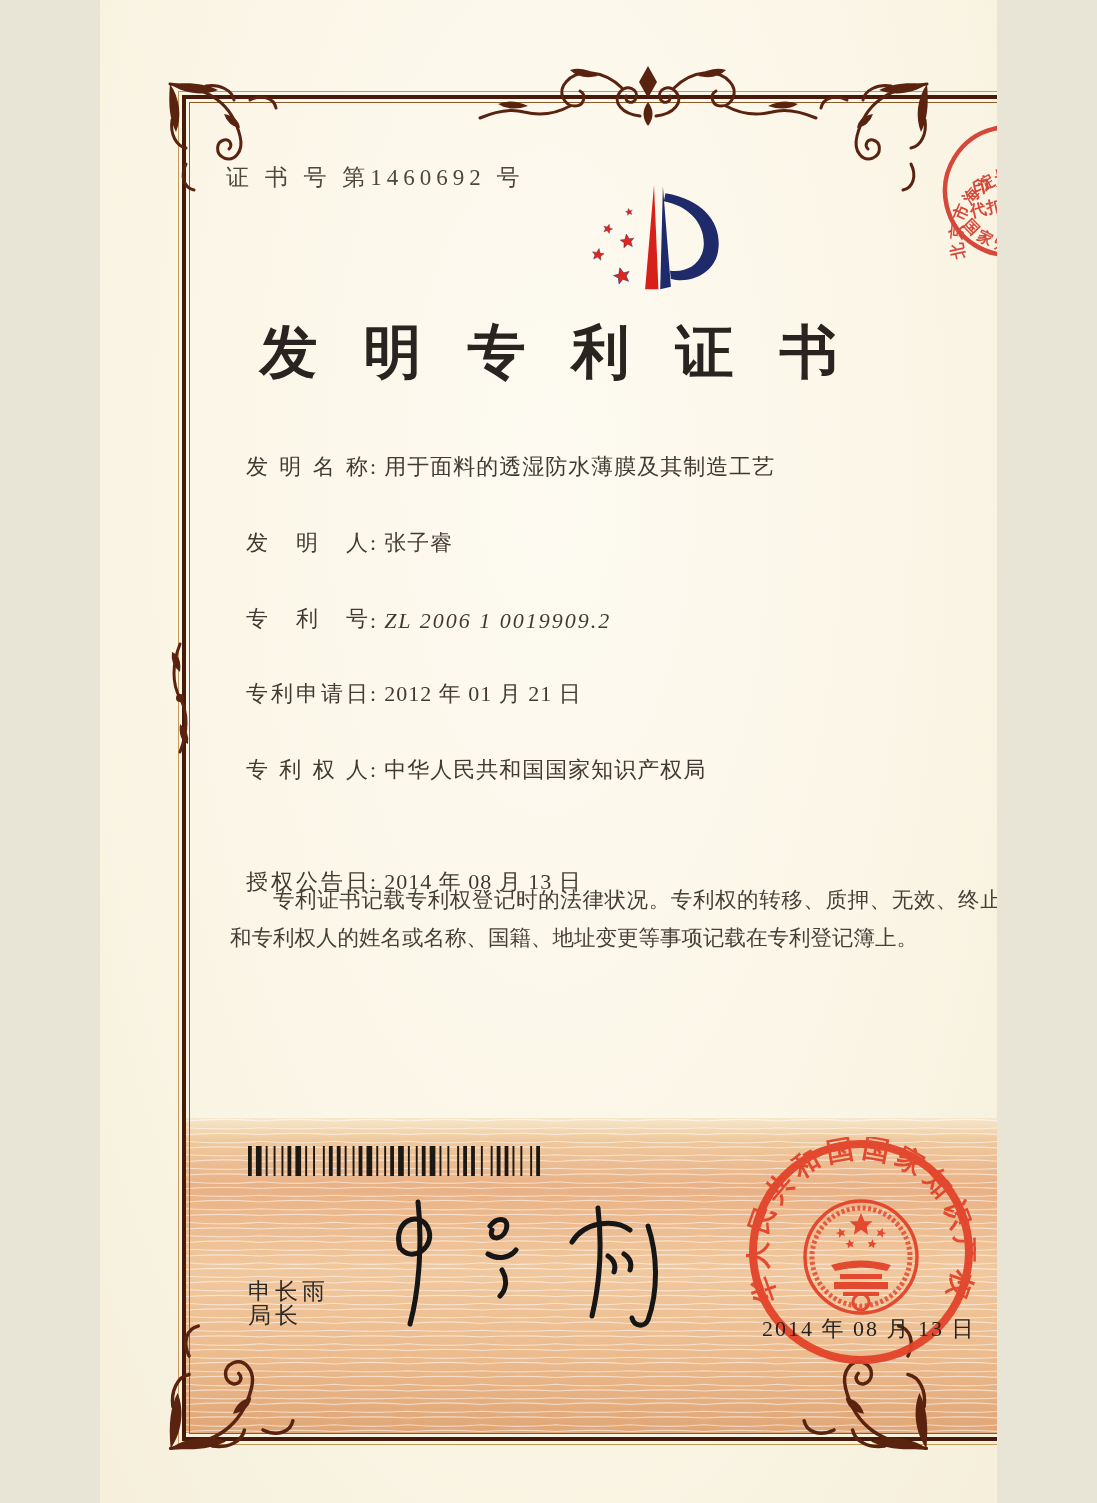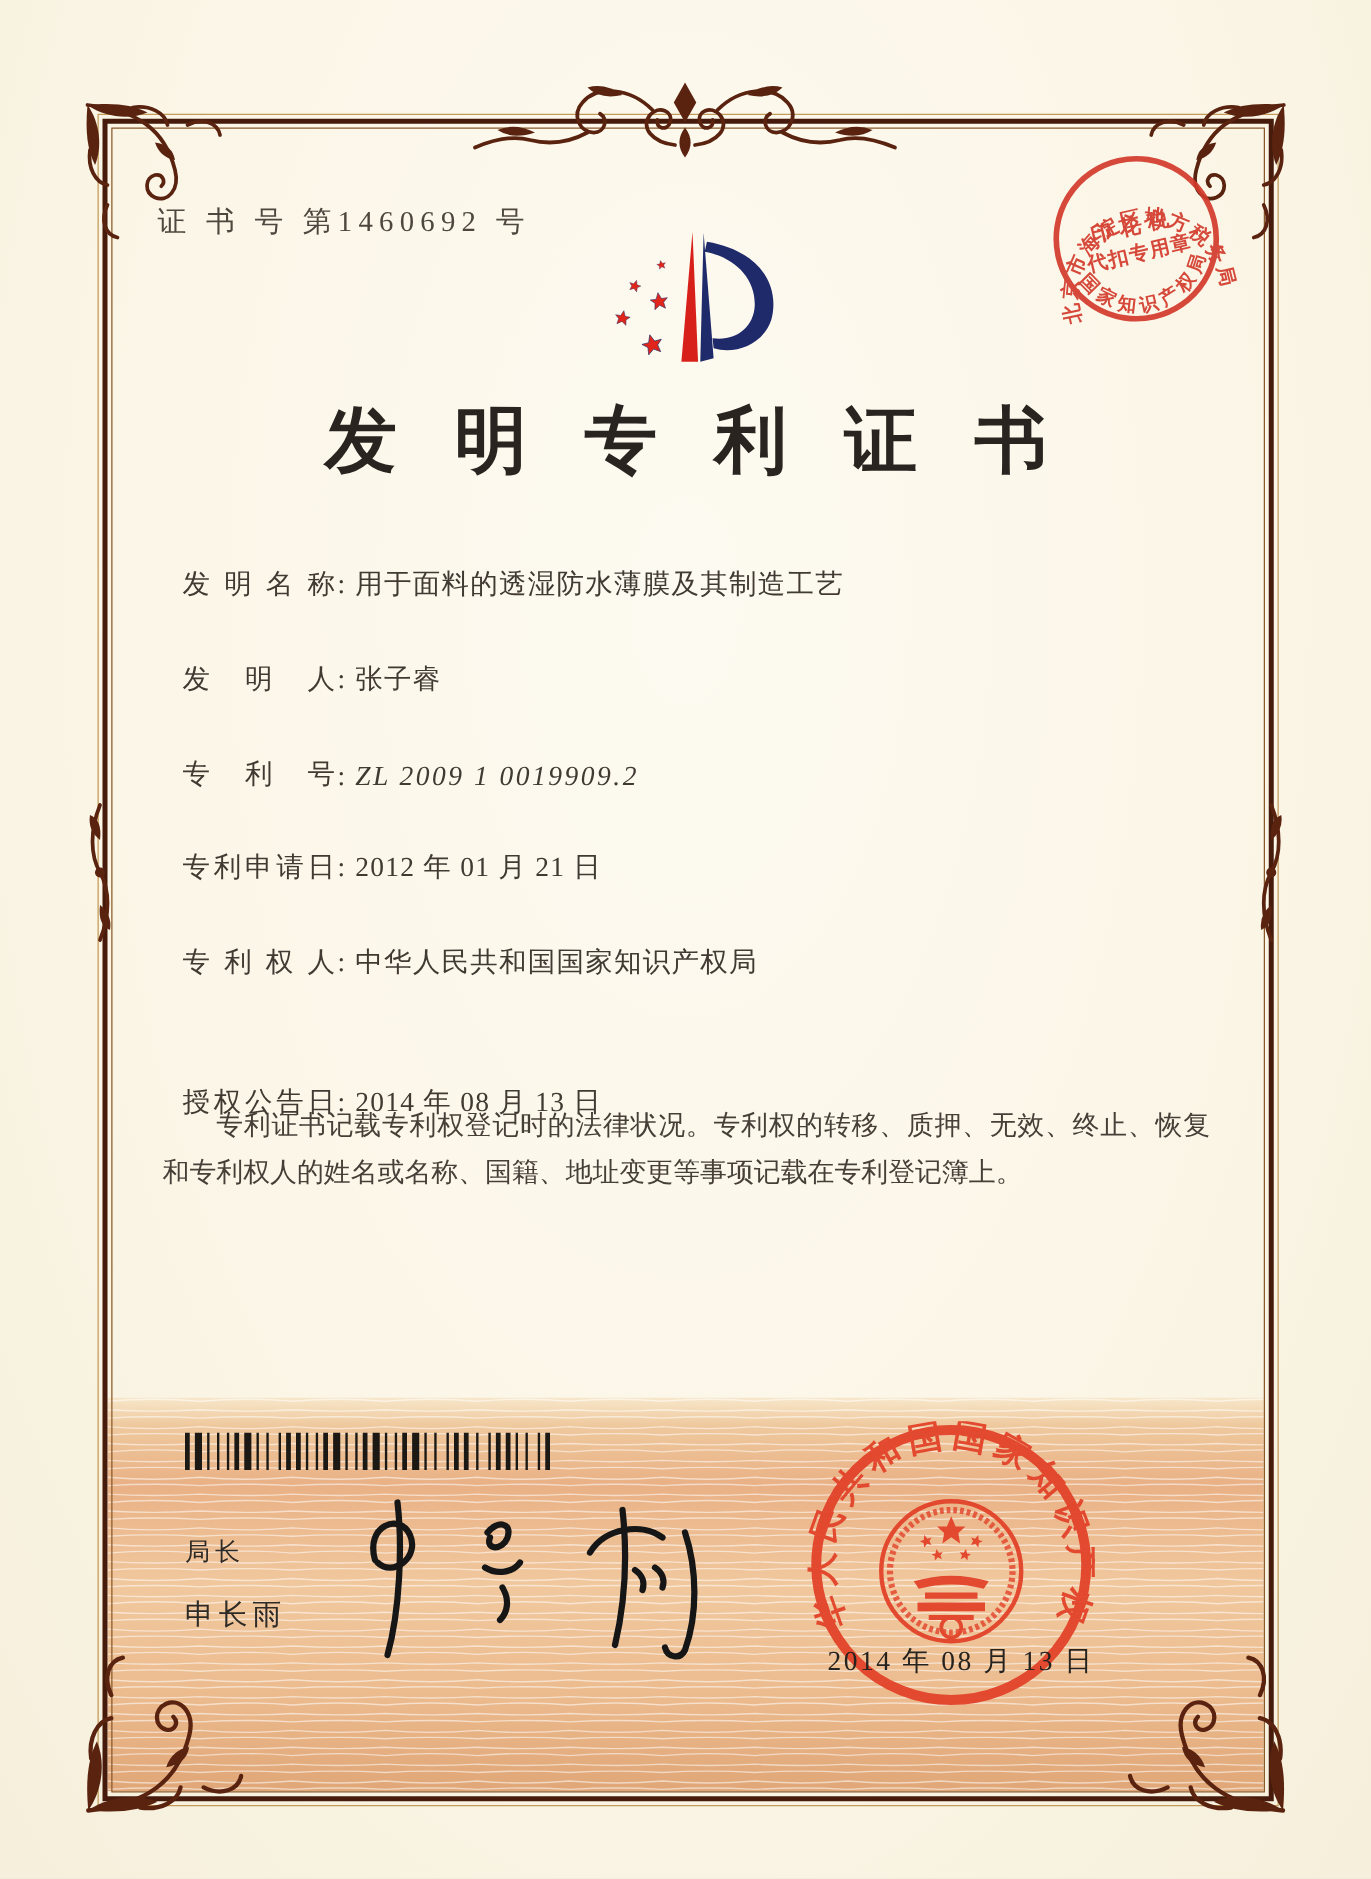--- a/index.html
+++ b/index.html
@@ -1,17 +1,17 @@
 <!DOCTYPE html>
 <html><head>
 <meta charset="utf-8">
 <style>
   html,body{margin:0;padding:0;background:#e9e5d6;}
   .page{
-    position:relative;width:1097px;height:1503px;margin:0 auto;overflow:hidden;
+    position:relative;width:897px;height:1503px;margin:0 auto;overflow:hidden;
     background:radial-gradient(ellipse at 50% 32%, #fdfaf1 0%, #fbf6e7 55%, #f5efdb 100%);
     font-family:"Liberation Serif","DejaVu Serif",serif;color:#3e3832;
   }
   
   .frame{position:absolute;left:82px;top:95px;width:929px;height:1338px;border:4px solid #471b0b;}
   .frame::before{content:'';position:absolute;inset:-8px;border:1px solid #c39a58;}
   .frame::after{content:'';position:absolute;inset:3px;border:1px solid #8a5a2a;}
   .orn{position:absolute;pointer-events:none;}
   .orn.tl{left:66px;top:80px;}
   .orn.tr{right:66px;top:80px;transform:scaleX(-1);}
@@ -33,21 +33,21 @@
   .flabel{display:inline-block;width:122px;text-align:justify;text-align-last:justify;vertical-align:bottom;}
   .colon{display:inline-block;margin:0 8px 0 2px;}
   .fvalue{letter-spacing:1px;}
   .fvalue.italic{font-style:italic;letter-spacing:2px;}
   
   .body-text{position:absolute;left:130px;top:882px;width:838px;font-size:21.5px;line-height:37.5px;color:#453f38;text-align:justify;}
   .body-text p{margin:0;text-indent:2em;}
   
   .band{position:absolute;left:86px;top:1118px;width:925px;height:315px;}
   .barcode{position:absolute;left:148px;top:1146px;}
-  .director-label{position:absolute;left:148px;top:1228px;font-size:20px;color:#2e2a25;letter-spacing:4px;font-family:"Liberation Sans","DejaVu Sans",sans-serif;text-align:center;}
+  .director-label{position:absolute;left:148px;top:1300px;font-size:23px;color:#2e2a25;letter-spacing:4px;font-family:"Liberation Sans","DejaVu Sans",sans-serif;text-align:center;}
   .director-name{position:absolute;left:148px;top:1276px;font-size:23px;color:#2e2a25;letter-spacing:4px;font-family:"Liberation Sans","DejaVu Sans",sans-serif;}
   .signature{position:absolute;left:262px;top:1196px;}
   .seal{position:absolute;left:646px;top:1137px;opacity:.95;}
   .issue-date{position:absolute;left:662px;top:1314px;font-size:22px;color:#26221e;letter-spacing:2px;z-index:5;}
   .footer{position:absolute;left:330px;top:1385px;width:360px;text-align:center;font-size:18px;color:#3a342e;letter-spacing:2px;}
 </style>
 </head>
 <body>
 
 <div class="page">
@@ -213,21 +213,21 @@
 
   <h1 class="title">发明专利证书</h1>
 
   <div class="field" style="top:452px">
     <span class="flabel">发明名称</span><span class="colon">:</span><span class="fvalue">用于面料的透湿防水薄膜及其制造工艺</span>
   </div>
   <div class="field" style="top:528px">
     <span class="flabel">发明人</span><span class="colon">:</span><span class="fvalue">张子睿</span>
   </div>
   <div class="field" style="top:604px">
-    <span class="flabel">专利号</span><span class="colon">:</span><span class="fvalue italic">ZL 2009 1 0019909.2</span>
+    <span class="flabel">专利号</span><span class="colon">:</span><span class="fvalue italic">ZL 2006 1 0019909.2</span>
   </div>
   <div class="field" style="top:679px">
     <span class="flabel">专利申请日</span><span class="colon">:</span><span class="fvalue">2012 年 01 月 21 日</span>
   </div>
   <div class="field" style="top:755px">
     <span class="flabel">专利权人</span><span class="colon">:</span><span class="fvalue">中华人民共和国国家知识产权局</span>
   </div>
   <div class="field" style="top:867px">
     <span class="flabel">授权公告日</span><span class="colon">:</span><span class="fvalue">2014 年 08 月 13 日</span>
   </div>

